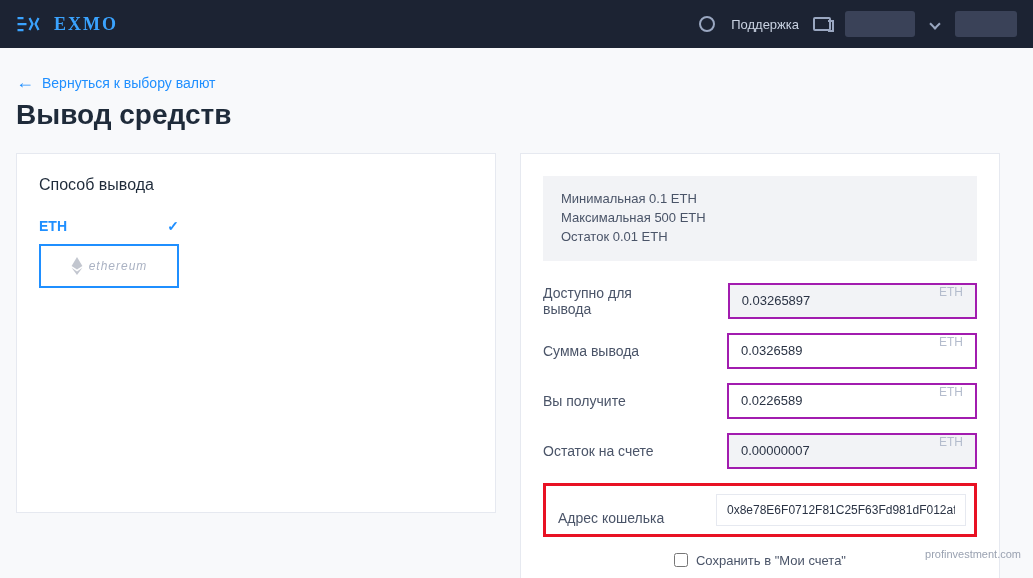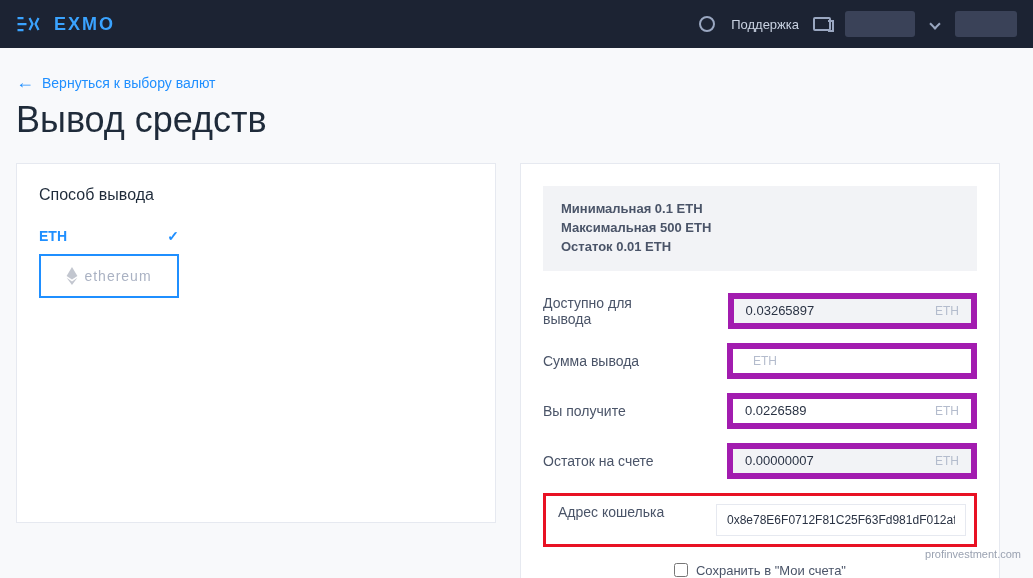--- a/index.html
+++ b/index.html
@@ -1,62 +1,62 @@
 <!DOCTYPE html>
 <html><head>
 <meta charset="utf-8">
 <style>
   * { box-sizing: border-box; margin: 0; padding: 0; }
   body { font-family: Arial, Helvetica, sans-serif; font-size: 14px; color: #1f2b3a; background: #f8f9fb; width: 1033px; height: 578px; overflow: hidden; }
 
   
   .topbar { height: 48px; background: #1c2333; display: flex; align-items: center; padding: 0 16px; color: #c9d2e2; }
-  .logo { display: flex; align-items: center; gap: 8px; font-weight: 700; color: #3aa3ff; letter-spacing: 2px; font-size: 18px; margin-right: 36px; }
+  .logo { display: flex; align-items: center; gap: 8px; font-weight: 700; color: #3aa3ff; letter-spacing: 2px; font-size: 18px; margin-right: 36px; font-family: Liberation Serif, serif; }
   .logo svg { width: 30px; height: 18px; }
   .nav { display: flex; gap: 28px; align-items: center; }
   .nav a { color: #e6ecf5; text-decoration: none; font-size: 14px; }
   .nav a.active { color: #2fd27a; }
   .topbar .spacer { flex: 1; }
   .topright { display: flex; align-items: center; gap: 14px; font-size: 13px; }
   .support { display: flex; align-items: center; gap: 16px; cursor: pointer; }
   .icon-circle { width: 16px; height: 16px; border-radius: 50%; border: 2px solid #9aa7c1; display: inline-block; }
   .news-icon { width: 18px; height: 14px; border: 2px solid #9aa7c1; border-radius: 2px; display: inline-block; position: relative; }
   .news-icon::after { content: ""; position: absolute; right: -5px; top: 1px; width: 4px; height: 8px; border: 2px solid #9aa7c1; border-left: none; }
   .userblob { width: 70px; height: 26px; background: #3a4258; border-radius: 3px; position: relative; }
   .chev-down { width: 8px; height: 8px; border-right: 2px solid #9aa7c1; border-bottom: 2px solid #9aa7c1; transform: rotate(45deg); display: inline-block; margin: 0 2px; }
   .balblob { width: 62px; height: 26px; background: #3a4258; border-radius: 3px; }
 
   
   .page { padding: 24px 16px 0 16px; }
   .back { color: #1f8fff; font-size: 14px; display: inline-flex; align-items: center; gap: 8px; cursor: pointer; margin-bottom: 6px; }
   .back .arrow { font-size: 18px; }
-  h1 { font-size: 36px; font-weight: 400; margin-bottom: 22px; }
+  h1 { font-size: 28px; font-weight: 700; margin-bottom: 22px; }
 
   .cols { display: flex; gap: 24px; align-items: flex-start; }
   .card { background: #fff; border: 1px solid #e6e9f0; padding: 22px 22px 28px 22px; }
   .left { width: 480px; min-height: 360px; }
   .left h3 { font-size: 16px; font-weight: 500; margin-bottom: 24px; }
   .methodhead { display: flex; justify-content: space-between; align-items: center; width: 140px; color: #1f8fff; font-weight: 600; margin-bottom: 10px; }
   .check { color: #1f8fff; font-size: 14px; }
   .methodtile { width: 140px; height: 44px; border: 2px solid #1f8fff; display: flex; align-items: center; justify-content: center; gap: 6px; }
   .ethlogo { width: 12px; height: 18px; display: inline-block; }
   .ethlogo svg { width: 12px; height: 18px; opacity: .45; }
-  .methodtile span.name { color: #aab2c3; font-size: 14px; letter-spacing: 1px; }
+  .methodtile span.name { color: #aab2c3; font-size: 12px; letter-spacing: 1px; font-style: italic; }
 
   .right { width: 480px; min-height: 400px; }
-  .infobox { background: #f2f3f6; padding: 14px 18px; font-size: 13px; color: #4a5468; margin-bottom: 22px; line-height: 1.45; font-weight: bold; }
+  .infobox { background: #f2f3f6; padding: 14px 18px; font-size: 13px; color: #4a5468; margin-bottom: 22px; line-height: 1.45; }
   .row { display: flex; align-items: center; justify-content: space-between; margin-bottom: 14px; gap: 44px; }
   .row .lbl { color: #4a5468; font-size: 14px; }
-  .field { display: flex; align-items: center; width: 250px; height: 36px; background: #f2f3f6; border: 6px solid #a21caf; padding: 0 12px; justify-content: space-between; }
+  .field { display: flex; width: 250px; height: 36px; background: #f2f3f6; border: 2px solid #a21caf; padding: 0 12px; justify-content: space-between; }
   .field.editable { background: #fff; }
   .field .val { color: #2a3344; font-size: 13px; border: none; background: transparent; width: 100%; outline: none; }
   .field .val[readonly] { color: #2a3344; }
   .field .cur { color: #b4bccd; font-size: 12px; margin-left: 8px; }
 
-  .addr-row { display: flex; align-items: flex-start; justify-content: space-between; border: 3px solid #e81123; padding: 8px 8px; margin-top: 4px; gap: 16px; }
+  .addr-row { display: flex; align-items: flex-end; justify-content: space-between; border: 3px solid #e81123; padding: 8px 8px; margin-top: 4px; gap: 16px; }
   .addr-row .lbl { color: #4a5468; font-size: 14px; padding-left: 4px; }
   .addr-field { width: 250px; height: 32px; background: #fff; border: 1px solid #e6e9f0; display: flex; align-items: center; padding: 0 10px; }
   .addr-field input { border: none; outline: none; width: 100%; font-size: 12px; color: #2a3344; }
 
   .saverow { display: flex; align-items: center; justify-content: center; gap: 8px; margin-top: 16px; font-size: 13px; color: #4a5468; }
   .saverow input[type=checkbox] { width: 14px; height: 14px; }
 
   .watermark { position: absolute; right: 12px; bottom: 18px; font-size: 11px; color: #9aa2b1; }
 </style>
 </head>
@@ -119,20 +119,21 @@
         <span class="lbl">Доступно для вывода</span>
         <div class="field">
           <input class="val" readonly="" value="0.03265897" style="">
           <span class="cur">ETH</span>
         </div>
       </div>
 
       <div class="row">
         <span class="lbl">Сумма вывода</span>
         <div class="field editable">
+          <input class="val" value="0.0326589" style="">
           <span class="cur">ETH</span>
         </div>
       </div>
 
       <div class="row">
         <span class="lbl">Вы получите</span>
         <div class="field editable">
           <input class="val" readonly="" value="0.0226589" style="">
           <span class="cur">ETH</span>
         </div>

